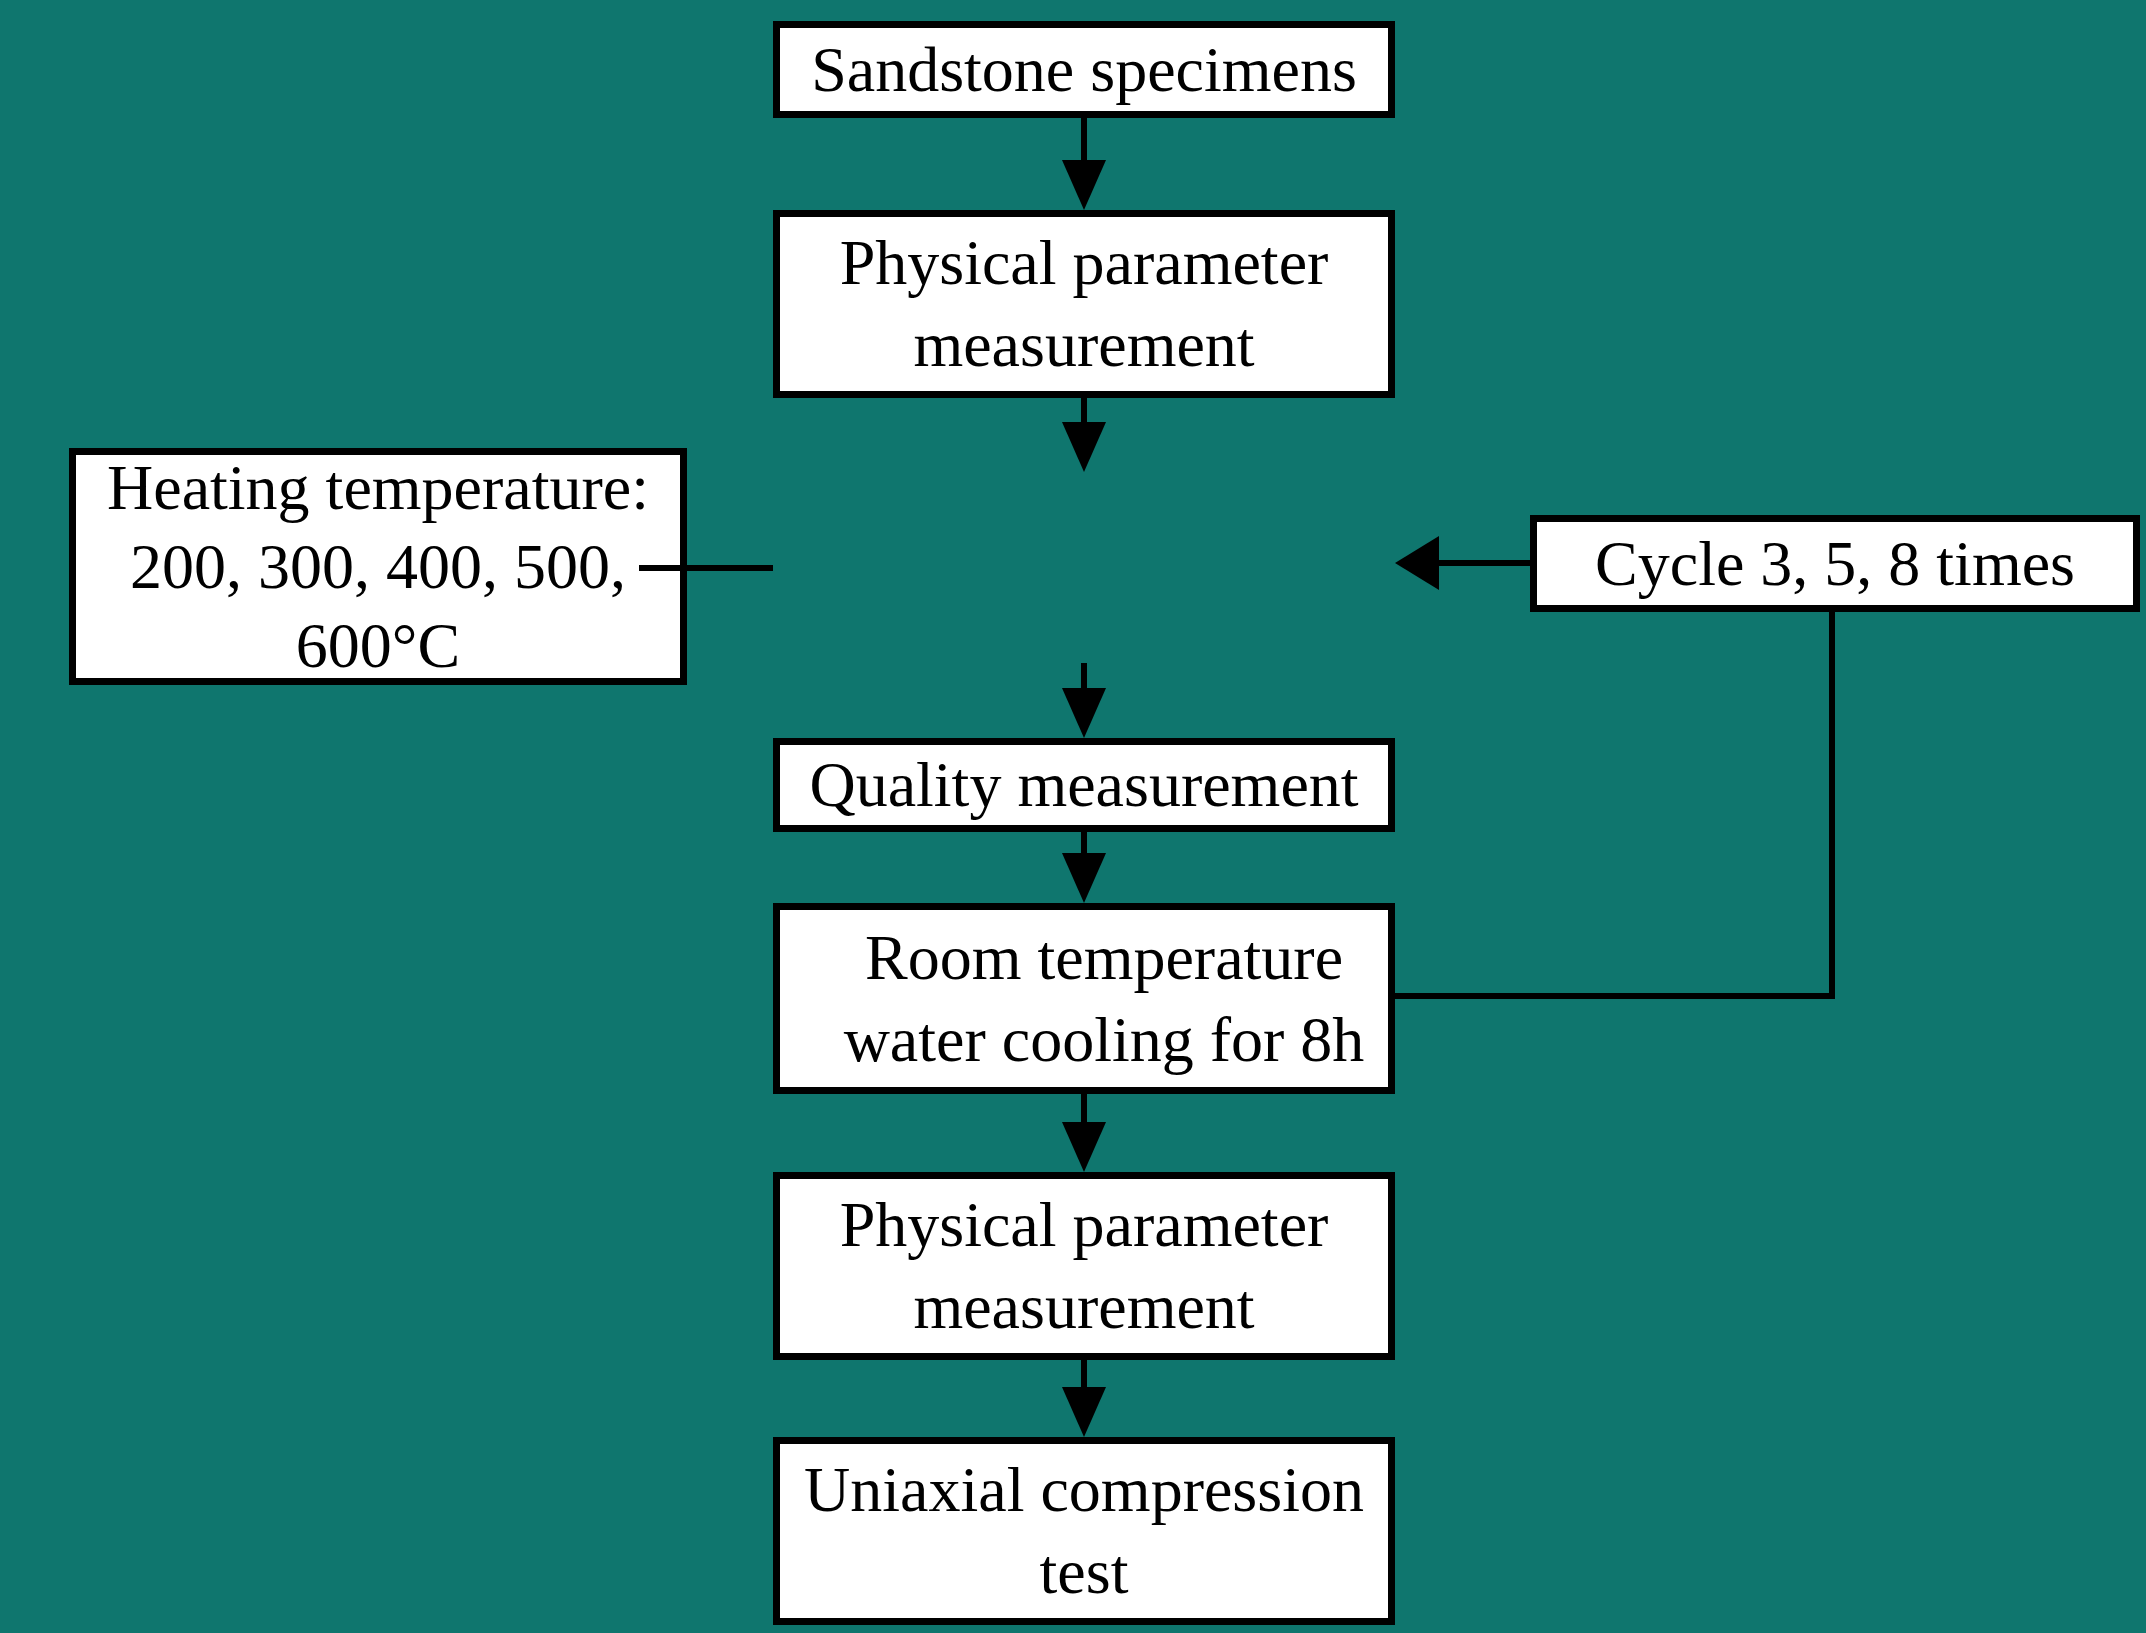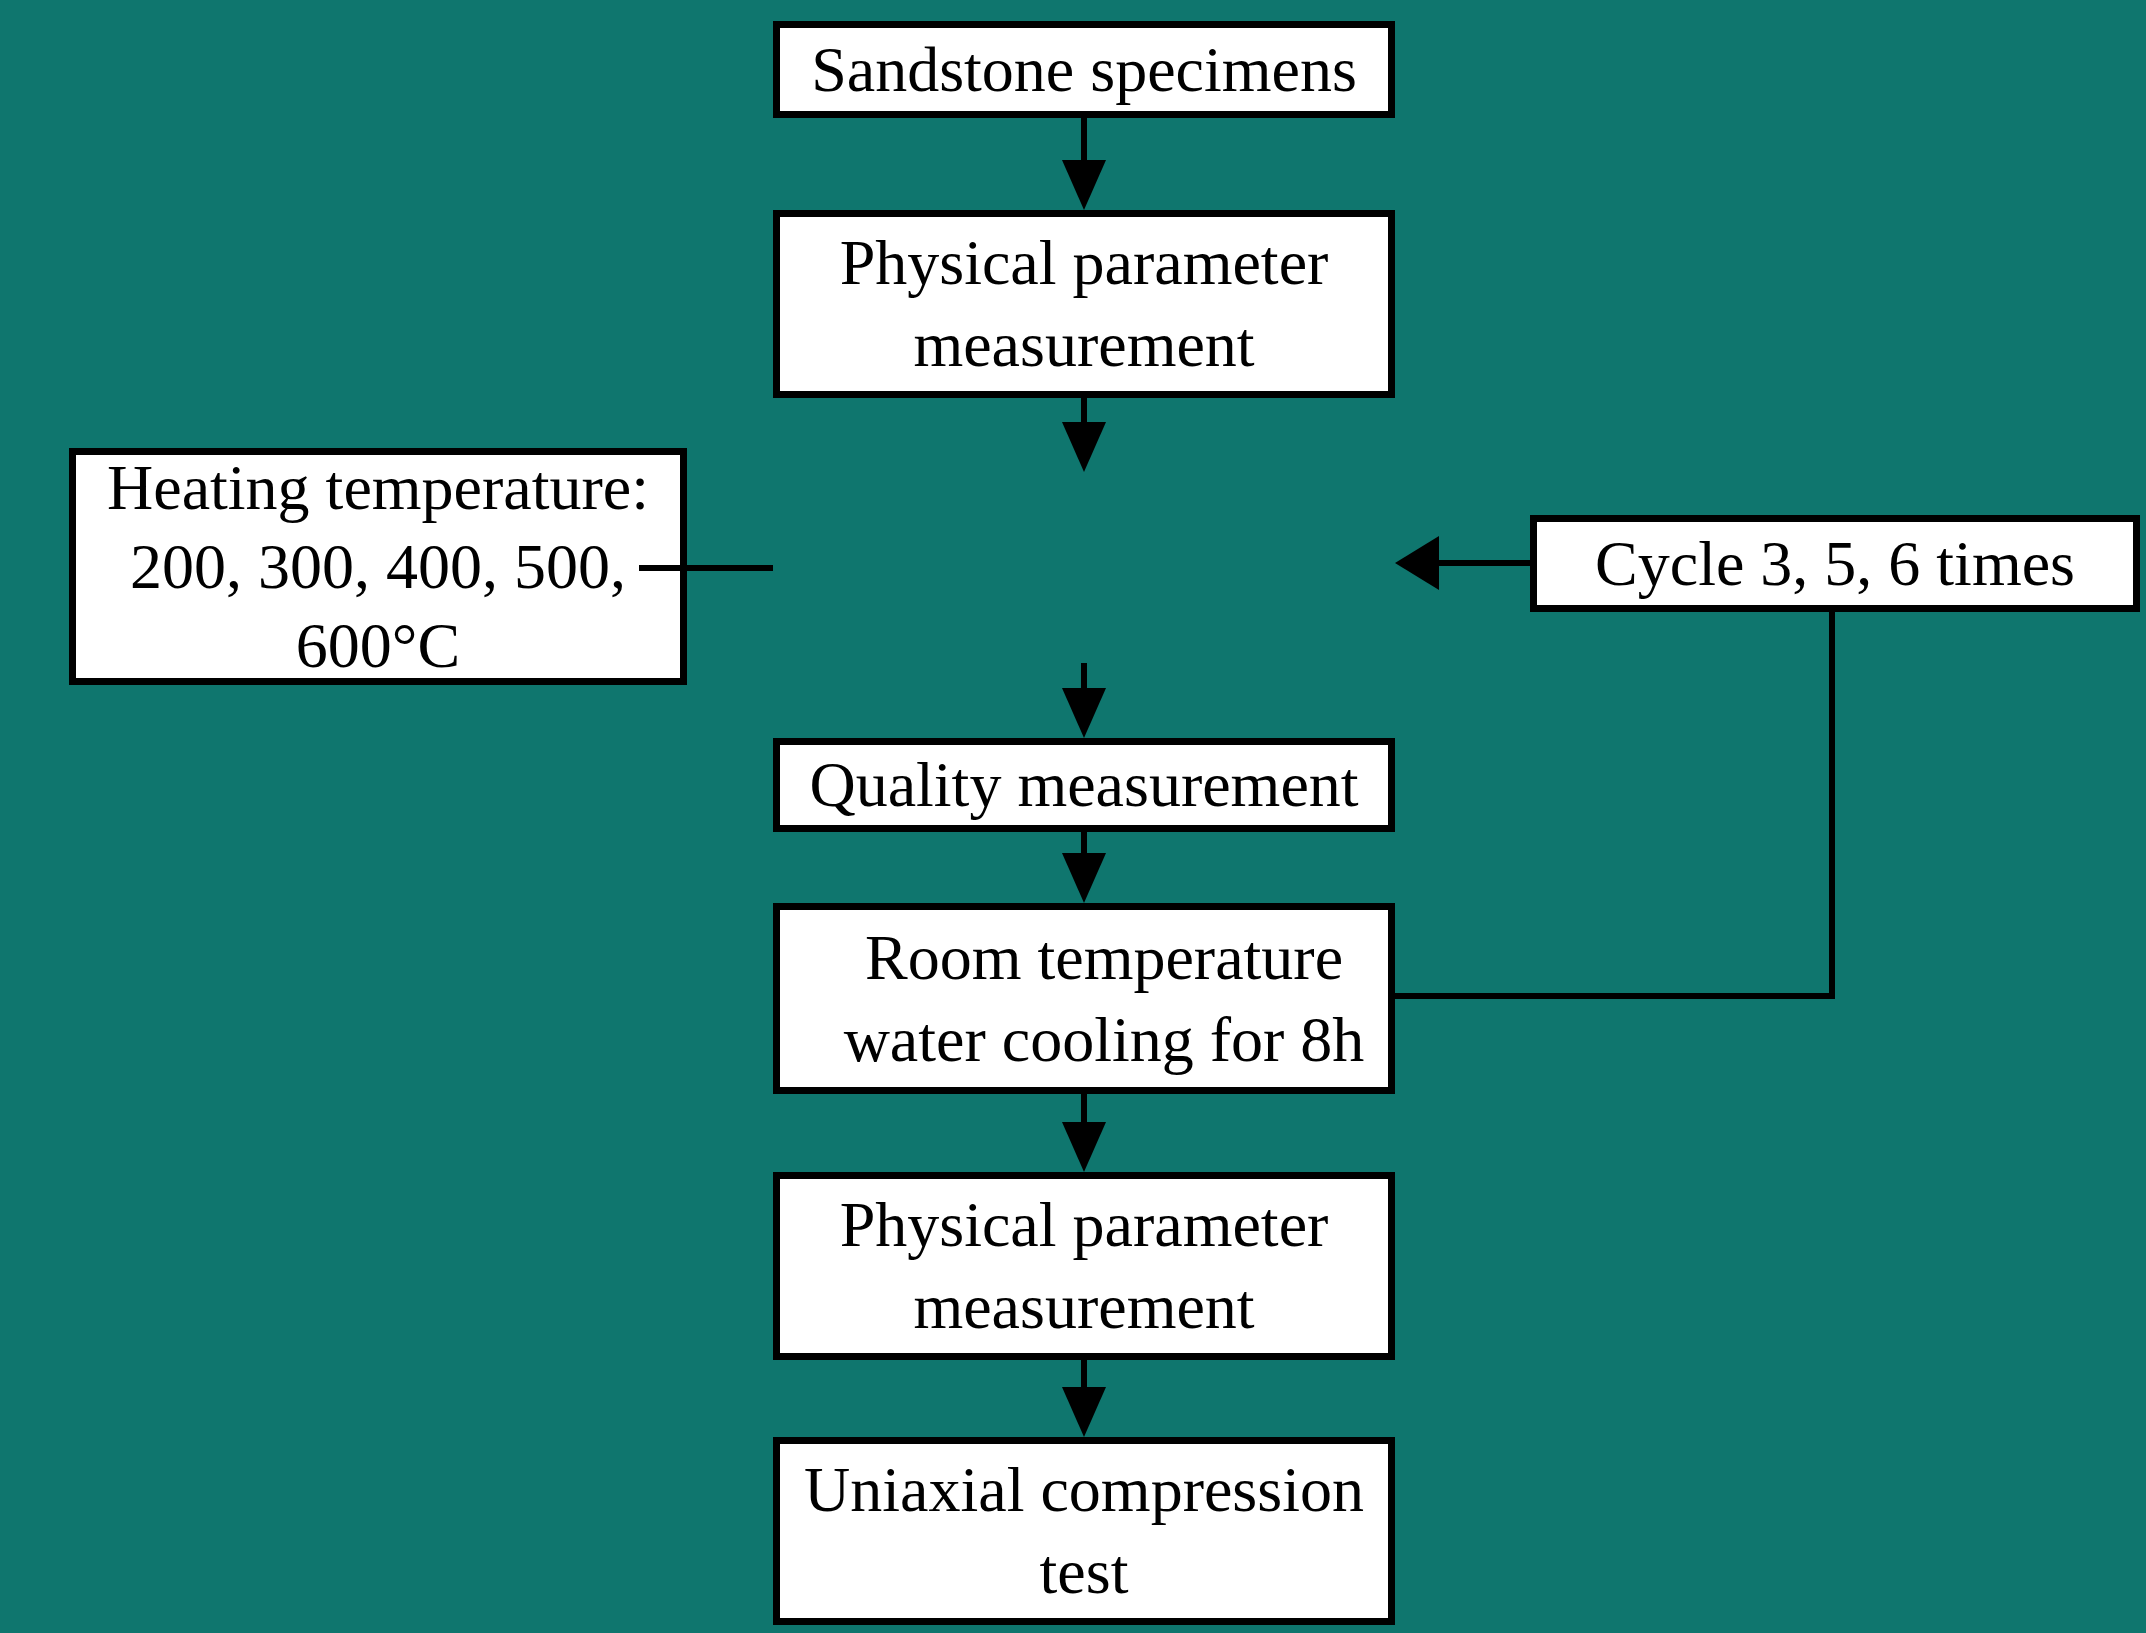--- a/index.html
+++ b/index.html
@@ -107,21 +107,21 @@
   <div class="node" id="n-physical2">Physical parameter
 measurement</div>
 
   <div class="node" id="n-uniaxial">Uniaxial compression
 test</div>
 
   <div class="node" id="n-heating-temp">Heating temperature:
 200, 300, 400, 500,
 600°C</div>
 
-  <div class="node" id="n-cycle">Cycle 3, 5, 6 times</div>
+  <div class="node" id="n-cycle">Cycle 3, 5, 8 times</div>
 
   <div class="arrow-down" id="a1">
     <div class="shaft"></div>
     <div class="head"></div>
   </div>
   <div class="arrow-down" id="a2">
     <div class="shaft"></div>
     <div class="head"></div>
   </div>
   <div class="arrow-down" id="a3">

